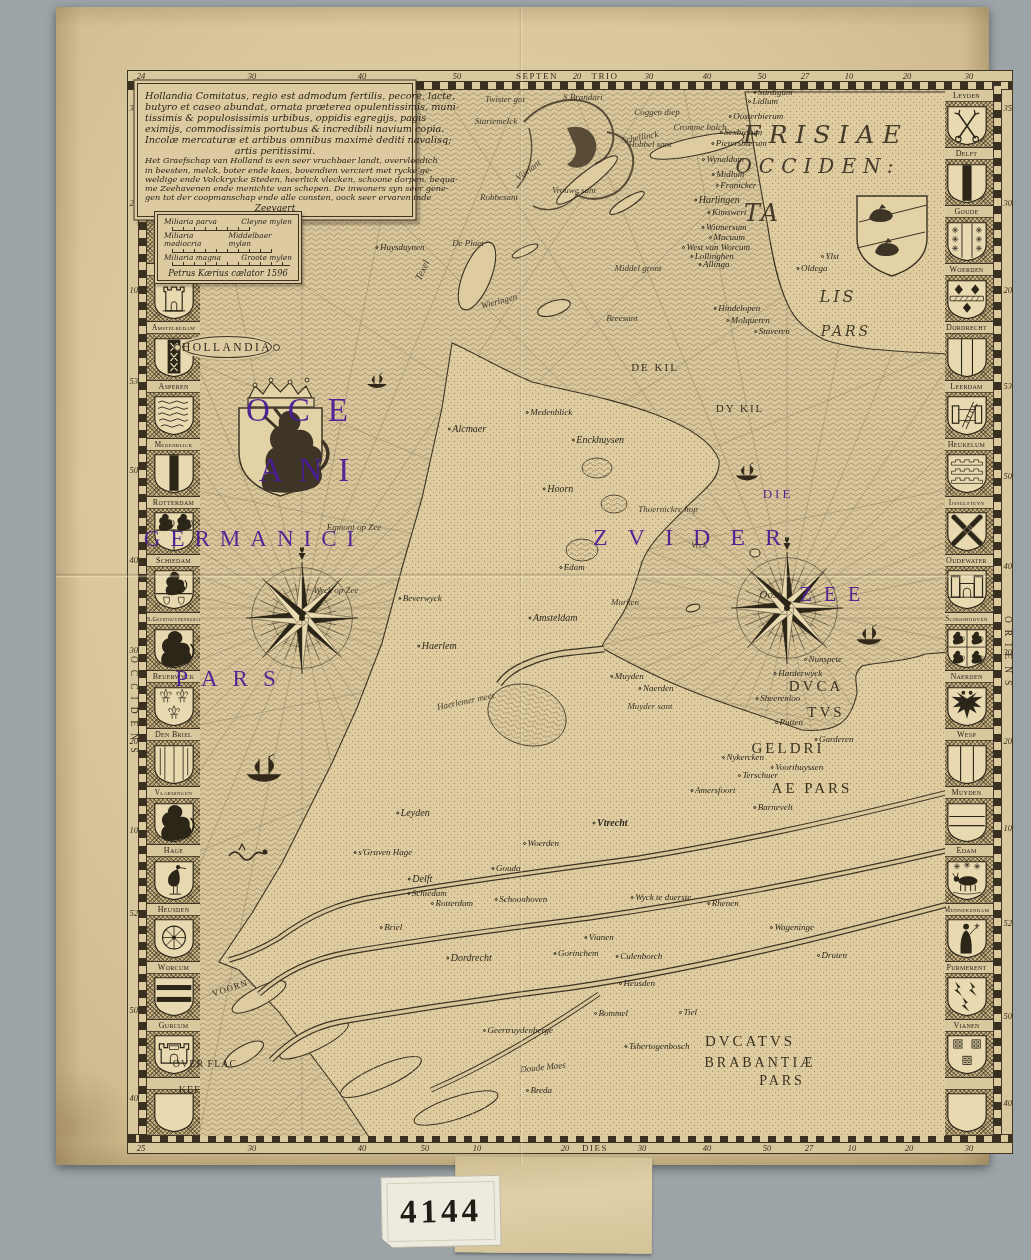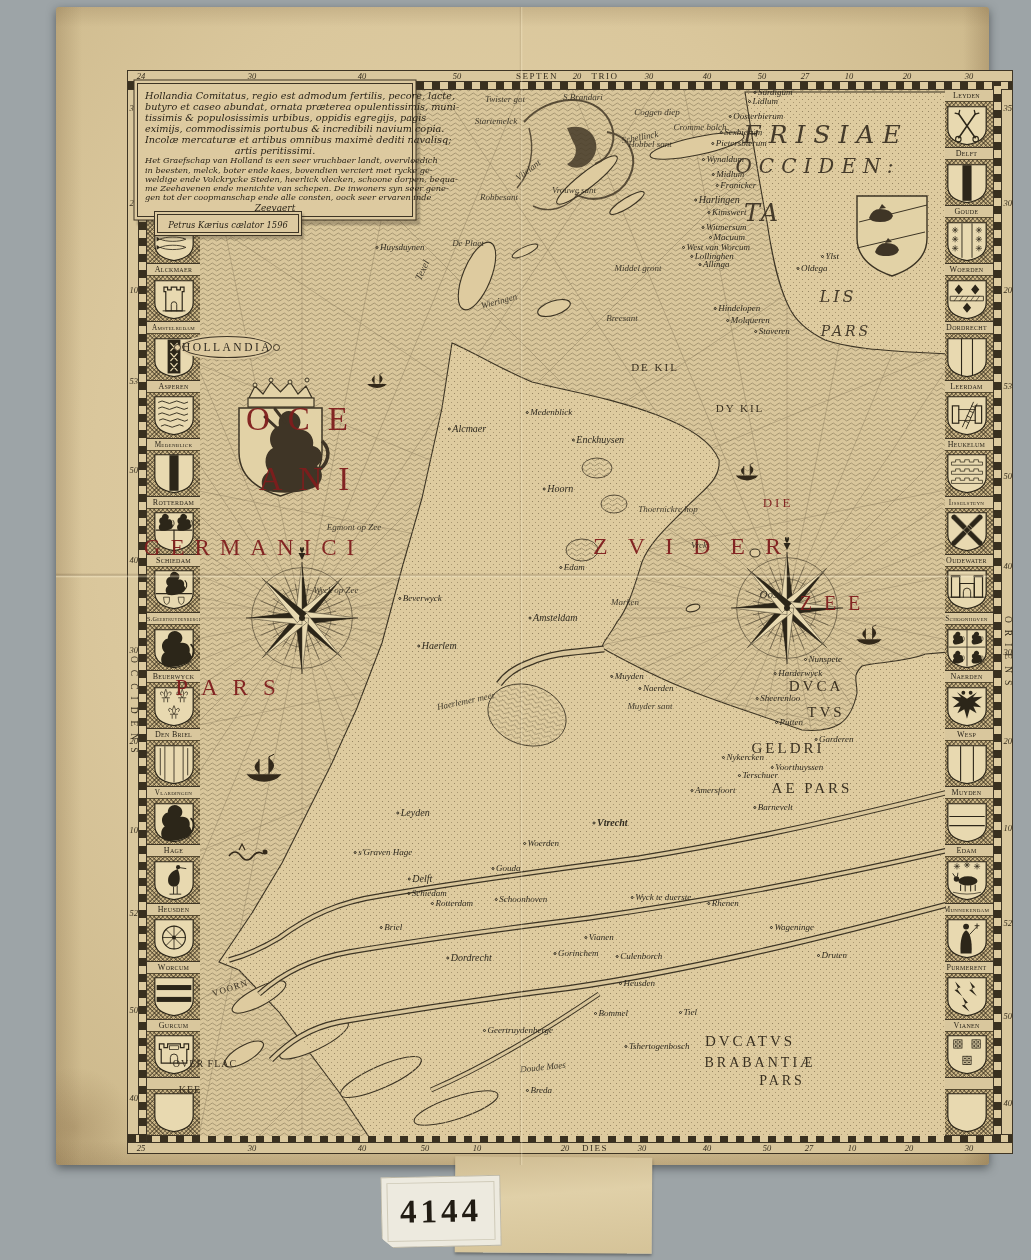--- a/index.html
+++ b/index.html
@@ -55,21 +55,21 @@
   .cshield .dev .f{fill:#2c2619;stroke:none;}
   .cshield .dev .lt{stroke:#e8d9b0;}
   .mapwrap{position:absolute;left:72px;top:19px;width:745px;height:1046px;overflow:hidden;background:#d9c69b;}
   #labels{position:absolute;left:0;top:0;width:1031px;height:1260px;pointer-events:none;}
   .lbl{position:absolute;white-space:nowrap;transform:translate(-50%,-50%);font-style:italic;
        font-size:9px;color:#2f2a1f;}
   .lbl .dot{display:inline-block;width:3px;height:3px;border:1px solid #2f2a1f;border-radius:50%;
             margin-right:1.5px;vertical-align:middle;}
   .lbl.w{opacity:.88;}
   .lbl.caps{font-style:normal;font-variant:small-caps;color:#3a3122;}
-  .lbl.big{font-style:normal;color:#7f1d1d;opacity:.95;margin-top:9px;}
+  .lbl.big{font-style:normal;color:#4c1d95;opacity:.95;}
   .lbl.swash{font-family:"DejaVu Serif",serif;font-style:italic;color:#453b2b;}
   .cartouche{position:absolute;left:137px;top:83px;width:276px;background:#ddcaa0;border:1px solid #3e3525;
     box-shadow:0 0 0 2.5px #ddcaa0,0 0 0 3.5px #3e3525,3px 4px 2px 3.5px rgba(62,53,37,.3);
     padding:6px 7px 3px;font-family:"DejaVu Serif",serif;z-index:5;}
   .lat{font-style:italic;font-size:9.7px;line-height:1.14;white-space:nowrap;color:#2a2418;}
   .lat.center,.dut.center{text-align:center;}
   .dut{font-style:italic;font-size:8.2px;line-height:1.13;white-space:nowrap;color:#2a2418;}
   .closing{text-align:center;font-style:italic;font-size:9px;font-family:"DejaVu Serif",serif;color:#2a2418;}
   .scalebox{position:absolute;left:157px;top:214px;width:142px;background:#ddcaa0;border:1px solid #3e3525;
     box-shadow:0 0 0 2px #ddcaa0,0 0 0 3px #3e3525,2px 3px 2px 3px rgba(62,53,37,.3);
@@ -1108,20 +1108,37 @@
         <div class="dut">Het Graefschap van Holland is een seer vruchbaer landt, overvloedich</div>
         <div class="dut">in beesten, melck, boter ende kaes, bovendien verciert met rycke ge-</div>
         <div class="dut">weldige ende Volckrycke Steden, heerlick vlecken, schoone dorpen, bequa-</div>
         <div class="dut">me Zeehavenen ende menichte van schepen. De inwoners syn seer gene-</div>
         <div class="dut">gen tot der coopmanschap ende alle consten, oock seer ervaren inde</div>
       </div>
     <div class="closing">Zeevaert</div>
   </div>
 
   <div class="scalebox">
+    <div id="scale-rows">
+        <div class="srow">
+          <span>Miliaria parva</span>
+          <span>Cleyne mylen</span>
+        </div>
+        <div class="sbar" style="width: 78px; margin: 0px auto 1px 8px;"></div>
+        <div class="srow">
+          <span>Miliaria mediocria</span>
+          <span>Middelbaer mylen</span>
+        </div>
+        <div class="sbar" style="width: 100px; margin: 0px auto 1px 8px;"></div>
+        <div class="srow">
+          <span>Miliaria magna</span>
+          <span>Groote mylen</span>
+        </div>
+        <div class="sbar" style="width: 118px; margin: 0px auto 1px 8px;"></div>
+      </div>
     <div class="imprint">Petrus Kærius cælator 1596</div>
   </div>
 
   <div class="hollandia">
     <span>HOLLANDIA</span>
   </div>
 
   <div class="flap"></div>
   <div class="tag">
     <span class="tagnum">4144</span>

